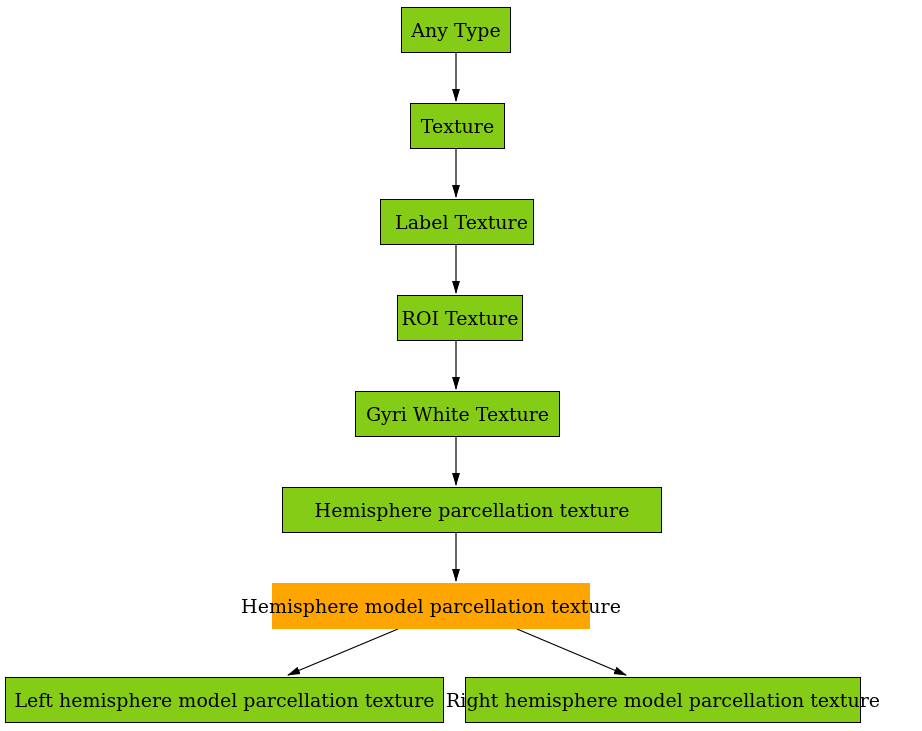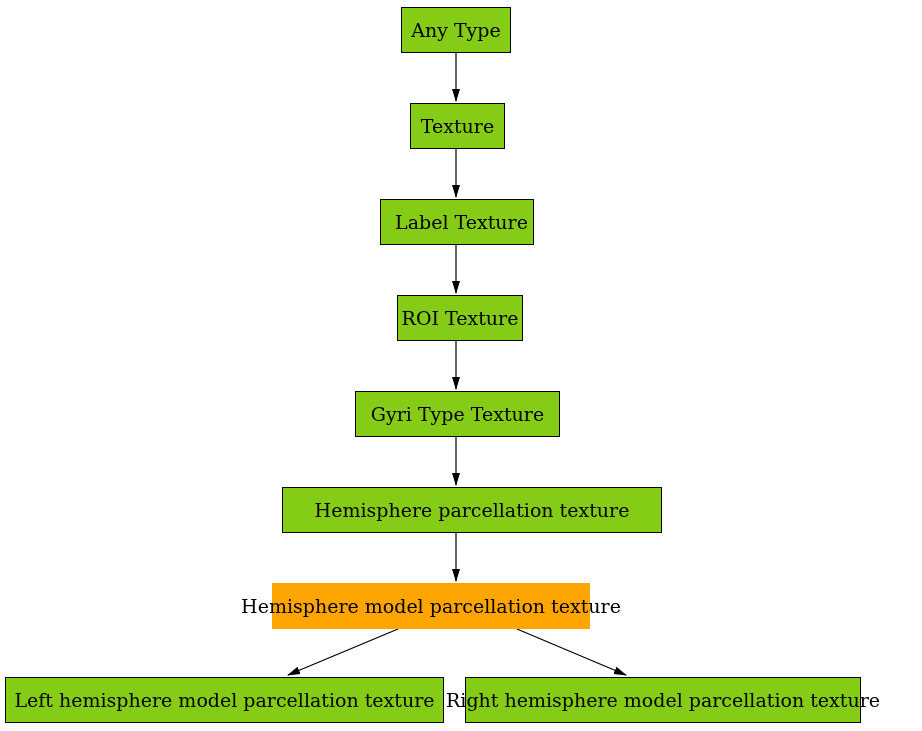--- a/index.html
+++ b/index.html
@@ -69,19 +69,19 @@
     <line x1="456" y1="437" x2="456" y2="485" stroke="#000000" stroke-width="1.2" marker-end="url(#ah)"></line>
     <line x1="456" y1="533" x2="456" y2="581" stroke="#000000" stroke-width="1.2" marker-end="url(#ah)"></line>
     <line x1="398" y1="629" x2="288" y2="675" stroke="#000000" stroke-width="1.2" marker-end="url(#ah)"></line>
     <line x1="517" y1="629" x2="626" y2="675" stroke="#000000" stroke-width="1.2" marker-end="url(#ah)"></line>
   </svg>
 
   <div id="n-any-type" class="node">Any Type</div>
   <div id="n-texture" class="node">Texture</div>
   <div id="n-label-texture" class="node">Label Texture</div>
   <div id="n-roi-texture" class="node">ROI Texture</div>
-  <div id="n-gyri-white" class="node">Gyri Type Texture</div>
+  <div id="n-gyri-white" class="node">Gyri White Texture</div>
   <div id="n-hemi-parc" class="node">Hemisphere parcellation texture</div>
   <div id="n-hemi-model" class="node highlight">Hemisphere model parcellation texture</div>
   <div id="n-left-hemi-model" class="node">Left hemisphere model parcellation texture</div>
   <div id="n-right-hemi-model" class="node">Right hemisphere model parcellation texture</div>
 
 </div>
 
 </body></html>

